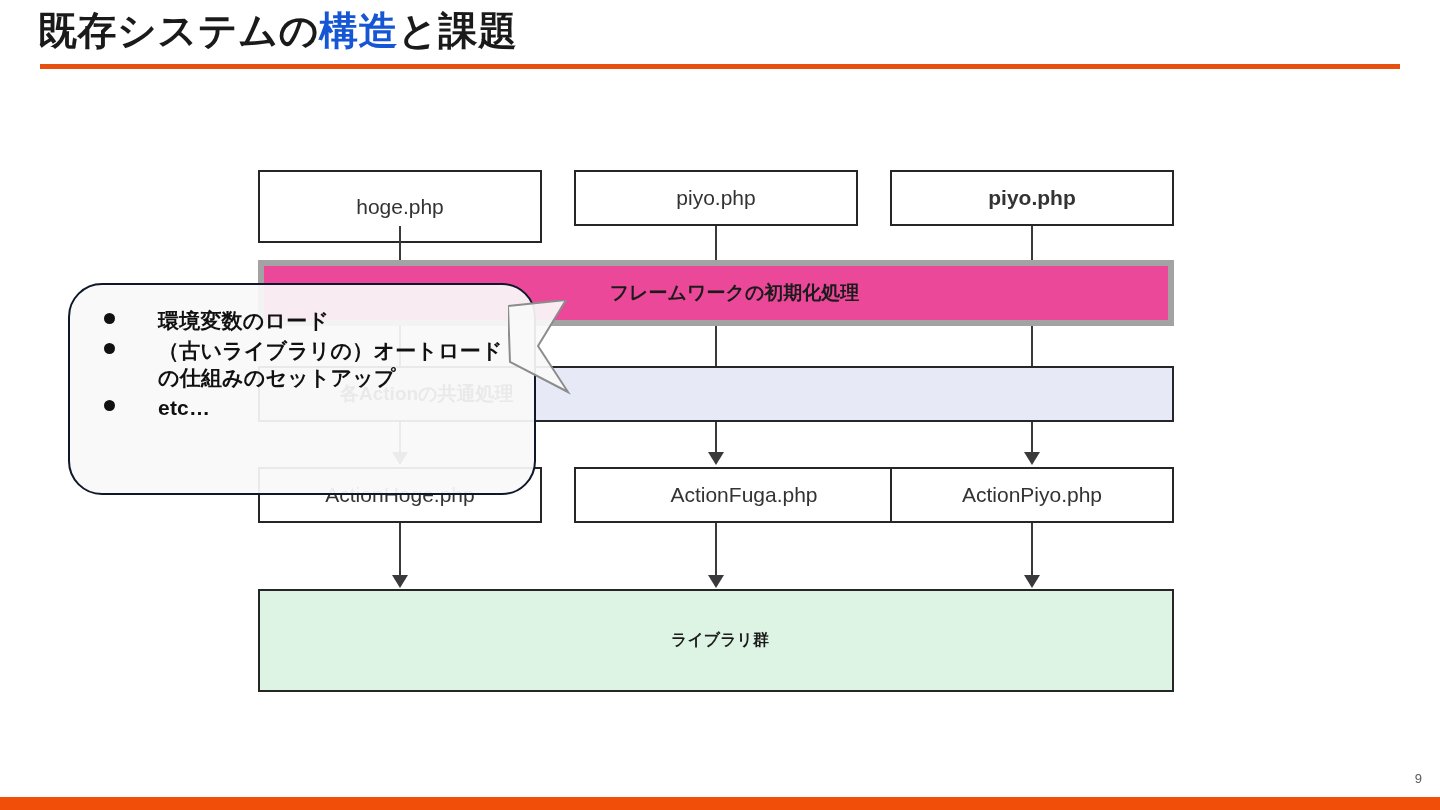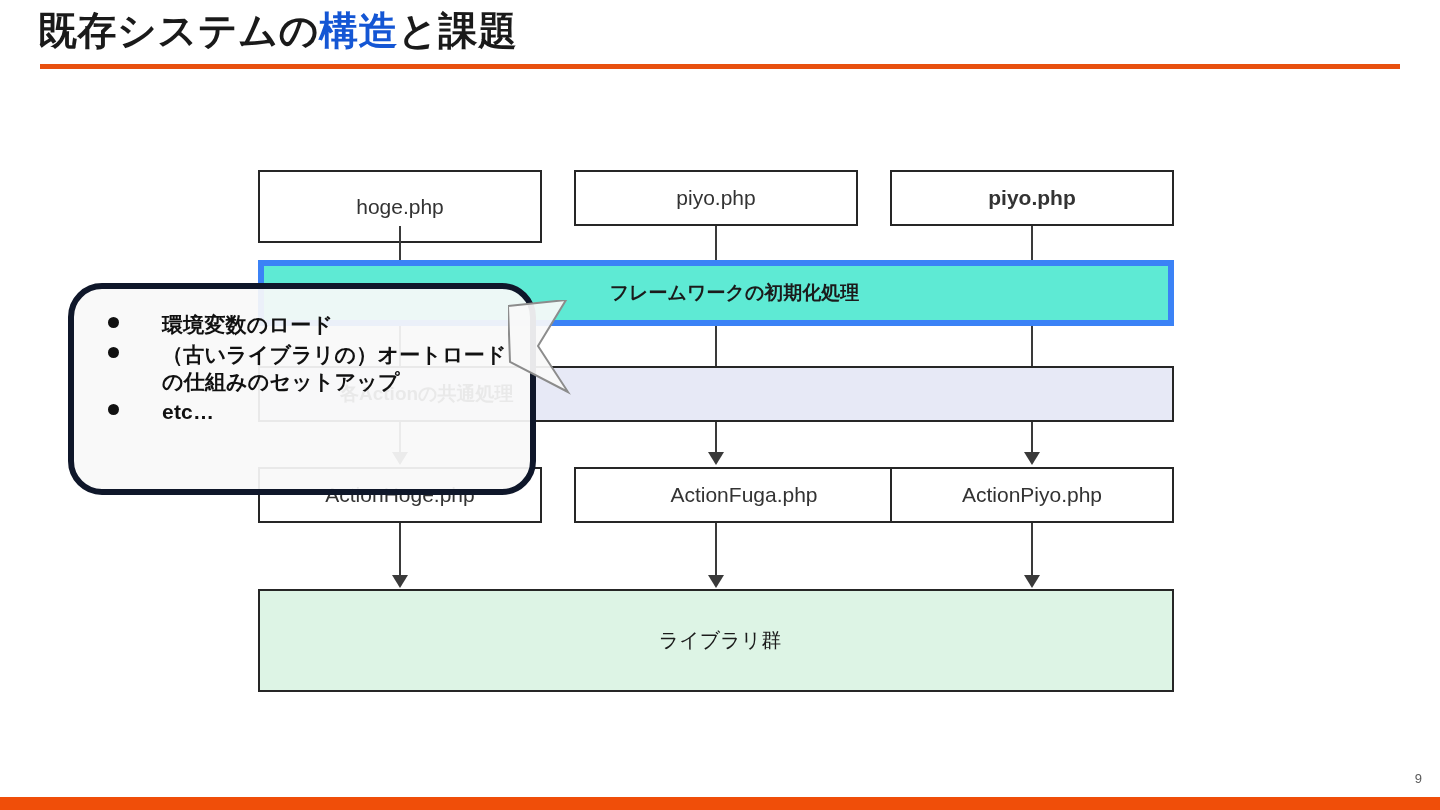--- a/index.html
+++ b/index.html
@@ -81,29 +81,29 @@
     font-weight: 400;
   }
   .band-box {
     background: #e7e9f6;
     border: 2.5px solid #262626;
     font-size: 19px;
     font-weight: 700;
     color: #1b1b1b;
   }
   .band-box.highlight {
-    border: 6px solid #3b82f6;
-    background: #5eead4;
+    border: 6px solid #a3a3a3;
+    background: #ec4899;
     padding-left: 37px;
   }
   .lib-box {
     background: #ddf4e5;
     border: 2.5px solid #262626;
-    font-size: 20px;
-    font-weight: 400;
+    font-size: 16px;
+    font-weight: 700;
     color: #1b1b1b;
     padding-left: 8px;
   }
 
   
   .conn {
     position: absolute;
     background: #3a3a3a;
     width: 2px;
   }
@@ -116,21 +116,21 @@
   }
 
   
   .callout {
     position: absolute;
     left: 68px;
     top: 283px;
     width: 468px;
     height: 212px;
     background: rgba(249,249,249,0.93);
-    border: 6px solid #0f172a;
+    border: 2px solid #0f172a;
     border-radius: 34px;
     box-sizing: border-box;
     z-index: 40;
   }
   .callout-tail {
     position: absolute;
     left: 508px;
     top: 300px;
     width: 64px;
     height: 96px;

